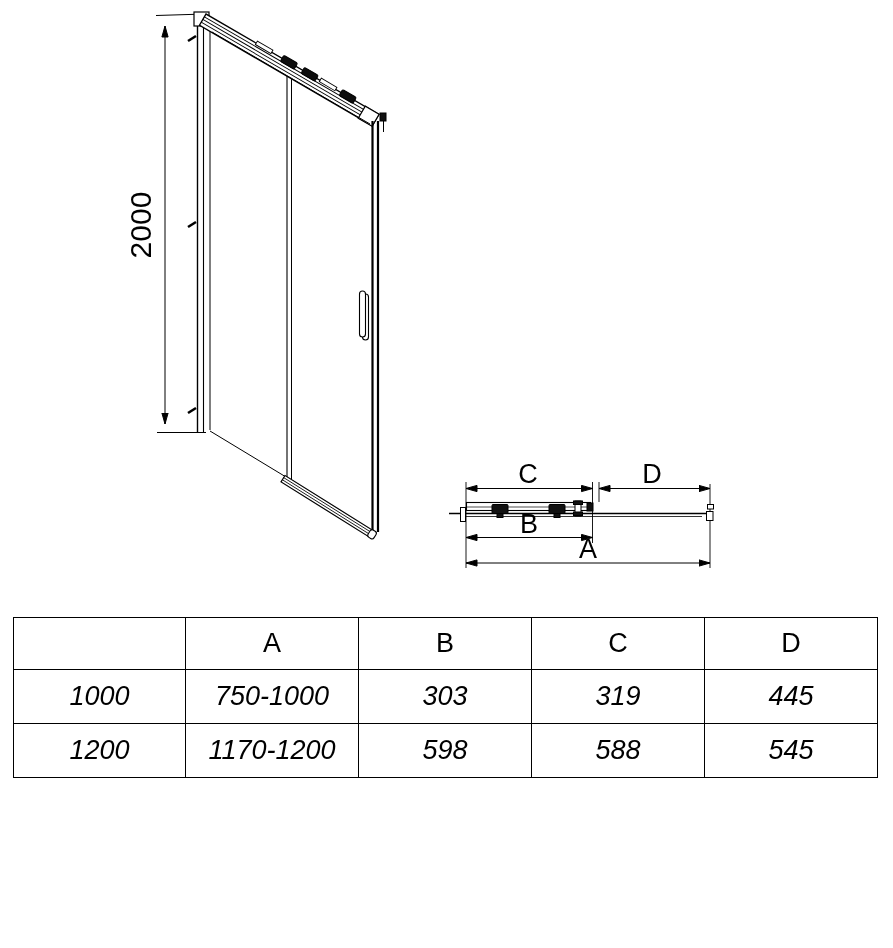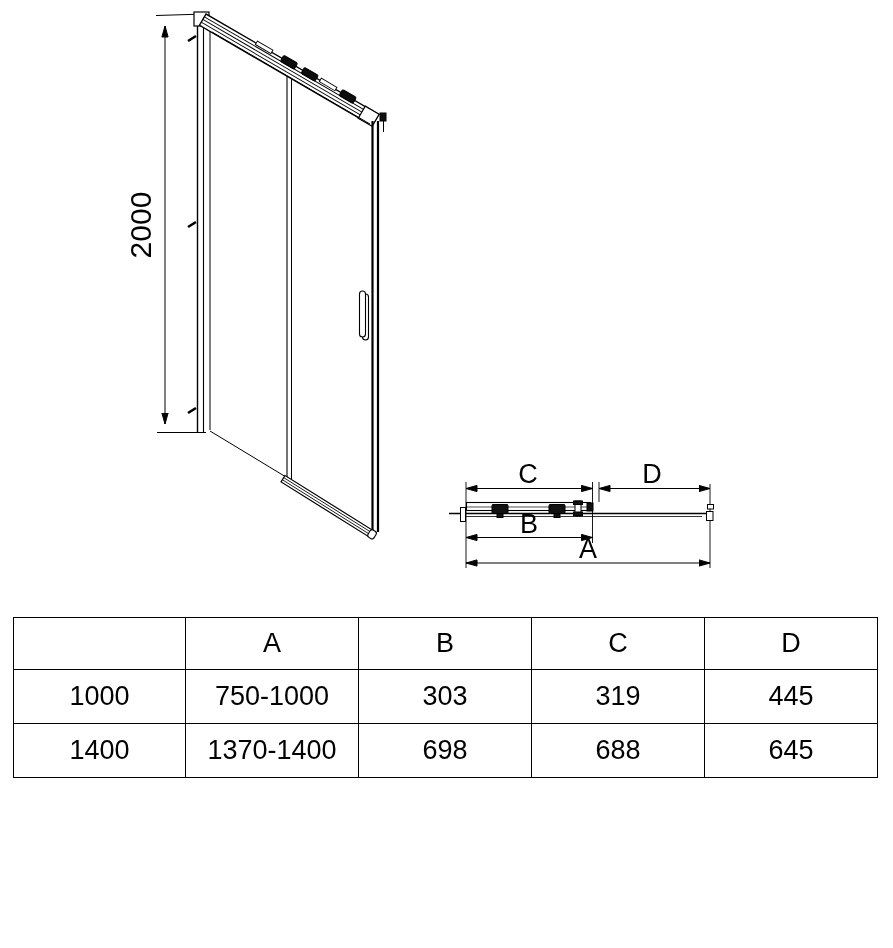--- a/index.html
+++ b/index.html
@@ -30,21 +30,21 @@
   table.size-table th, table.size-table td {
     border:1px solid #000;
     text-align:center;
     vertical-align:middle;
     font-weight:normal;
     padding:0;
     overflow:hidden;
     white-space:nowrap;
   }
   table.size-table thead th { height:51px; }
-  table.size-table tbody td { height:53px; }
+  table.size-table tbody td { height:53px;font-style:italic; }
 </style>
 </head>
 <body>
 
 <div class="canvas">
 
   <svg class="drawing-svg" width="893" height="610" viewBox="0 0 893 610">
     <defs>
       <marker id="arr" viewBox="0 0 12 8" markerWidth="12" markerHeight="8" refX="11.5" refY="4" orient="auto-start-reverse" markerUnits="userSpaceOnUse">
         <path d="M11.5,4 L0.5,0.9 L0.5,7.1 Z" fill="#000" stroke="none"></path>
@@ -183,22 +183,22 @@
     </thead>
     <tbody>
       <tr>
         <td>1000</td>
         <td>750-1000</td>
         <td>303</td>
         <td>319</td>
         <td>445</td>
       </tr>
       <tr>
-        <td>1400</td>
-        <td>1370-1400</td>
-        <td>698</td>
-        <td>688</td>
-        <td>645</td>
+        <td>1200</td>
+        <td>1170-1200</td>
+        <td>598</td>
+        <td>588</td>
+        <td>545</td>
       </tr>
     </tbody>
   </table>
 
 </div>
 
 </body></html>

